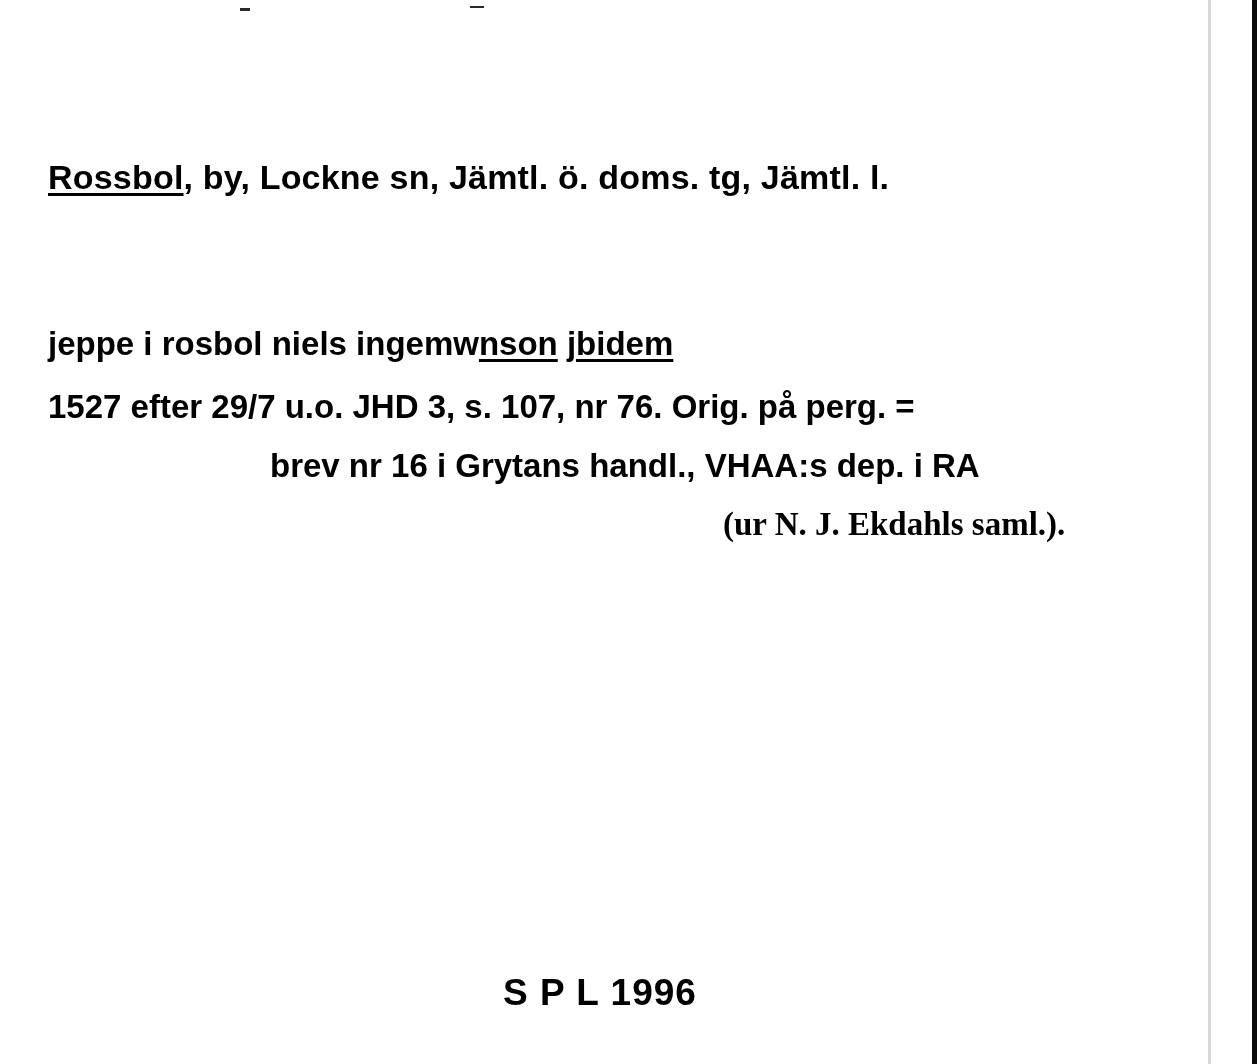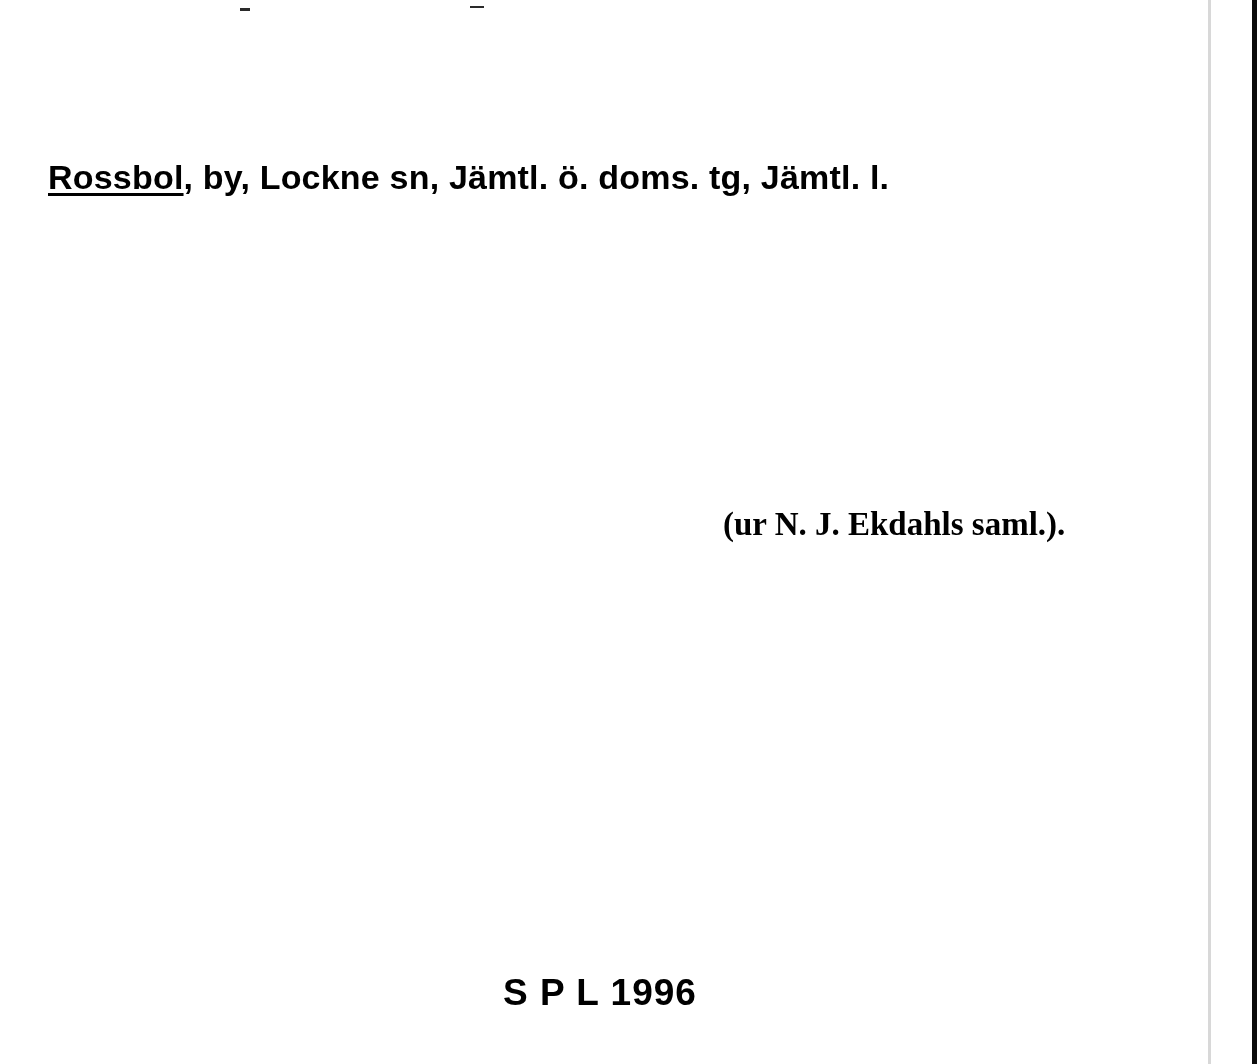--- a/index.html
+++ b/index.html
@@ -122,21 +122,26 @@
 <body>
 
 <div class="card">
 
   <div class="content">
 
     <div class="headword-line">
       <span class="hw">Rossbol</span><span>, by, Lockne sn, Jämtl. ö. doms. tg, Jämtl. l.</span>
     </div>
 
+    <div class="quote-line">
+      <span>jeppe i rosbol niels ingemw</span><span class="u">nson</span><span> </span><span class="u">jbidem</span>
+    </div>
 
+    <div class="ref-line ref-1">1527 efter 29/7 u.o. JHD 3, s. 107, nr 76. Orig. på perg. =</div>
+    <div class="ref-line ref-2">brev nr 16 i Grytans handl., VHAA:s dep. i RA</div>
     <div class="ref-line ref-3">(ur N. J. Ekdahls saml.).</div>
 
     <div class="footer">S P L 1996</div>
 
   </div>
 
   <div class="speck s1"></div>
   <div class="speck s2"></div>
   <div class="speck s3"></div>
   <div class="edge-right"></div>

